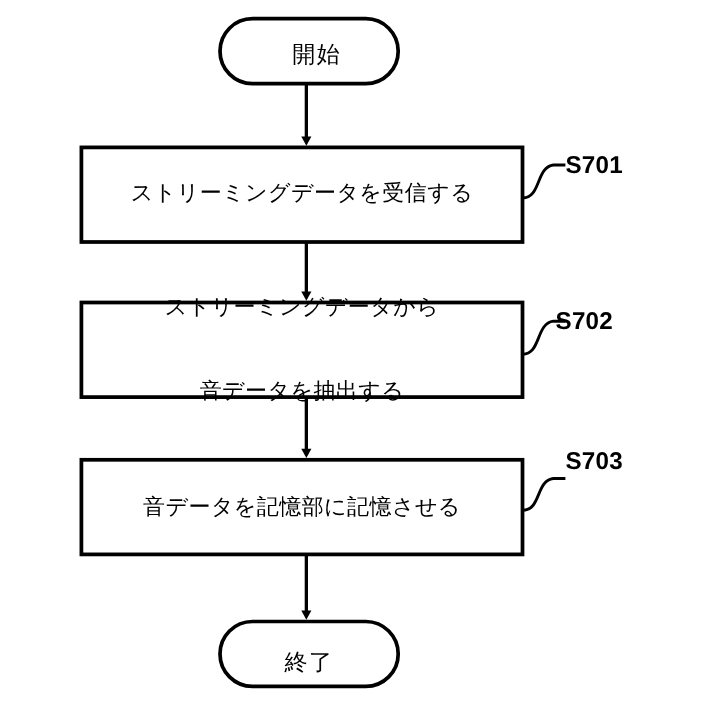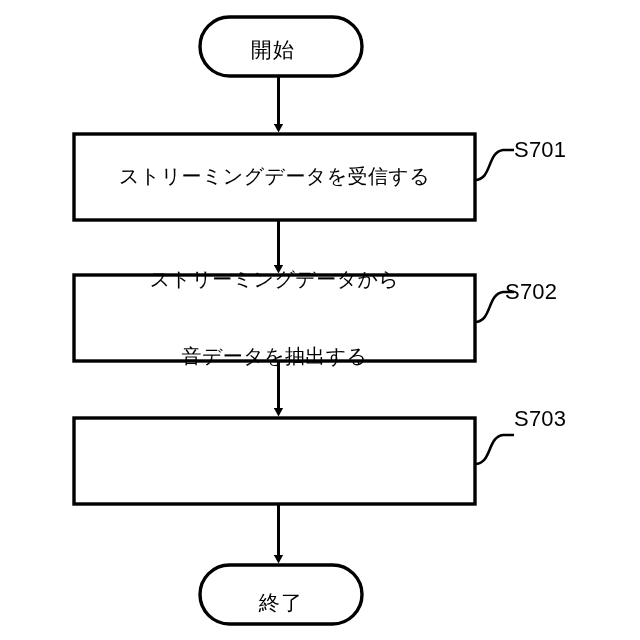--- a/index.html
+++ b/index.html
@@ -44,21 +44,21 @@
     line-height: 1.25;
   }
   .process-label {
     font-size: 20px;
     letter-spacing: 0.02em;
     line-height: 1.45;
   }
   .step-code {
     position: absolute;
     font-size: 22px;
-    font-weight: normal;
+    font-weight: bold;
     letter-spacing: 0.01em;
     color: #000000;
     white-space: pre;
   }
   .line2 {
     display: block;
   }
 </style>
 </head>
 <body>
@@ -91,33 +91,36 @@
 
     <rect x="74" y="418" width="401" height="86" fill="#ffffff" stroke="#000000" stroke-width="3.4"></rect>
 
     <path d="M475,464 C492,464 487,437 503,435 L514,435" fill="none" stroke="#000000" stroke-width="2.6"></path>
 
     <line x1="278.5" y1="504" x2="278.5" y2="559" stroke="#000000" stroke-width="3" marker-end="url(#arrowhead)"></line>
 
     <rect x="200" y="565" width="162" height="59" rx="29.5" ry="29.5" fill="#ffffff" stroke="#000000" stroke-width="3.4"></rect>
   </svg>
 
-  <div class="node-text terminal-label" style="left:192px; top:17px; width:162px; height:66px;">
+  <div class="node-text terminal-label" style="left:207px; top:17px; width:162px; height:66px;">
     <span>開始</span>
   </div>
 
   <div class="node-text process-label" style="left:74px; top:134px; width:401px; height:84px;">
     <span>ストリーミングデータを受信する</span>
   </div>
 
   <div class="node-text process-label" style="left:74px; top:275px; width:401px; height:86px;gap:48px;">
     <span>ストリーミングデータから</span>
     <span class="line2">音データを抽出する</span>
   </div>
 
+  <div class="node-text process-label" style="left:74px; top:418px; width:401px; height:86px;">
+    <span>音データを記憶部に記憶させる</span>
+  </div>
 
   <div class="node-text terminal-label" style="left:200px; top:574px; width:162px; height:59px;">
     <span>終了</span>
   </div>
 
   <div class="step-code" style="left:514px; top:137px;">S701</div>
 
   <div class="step-code" style="left:505px; top:279px;">S702</div>
 
   <div class="step-code" style="left:514px; top:406px;">S703</div>

